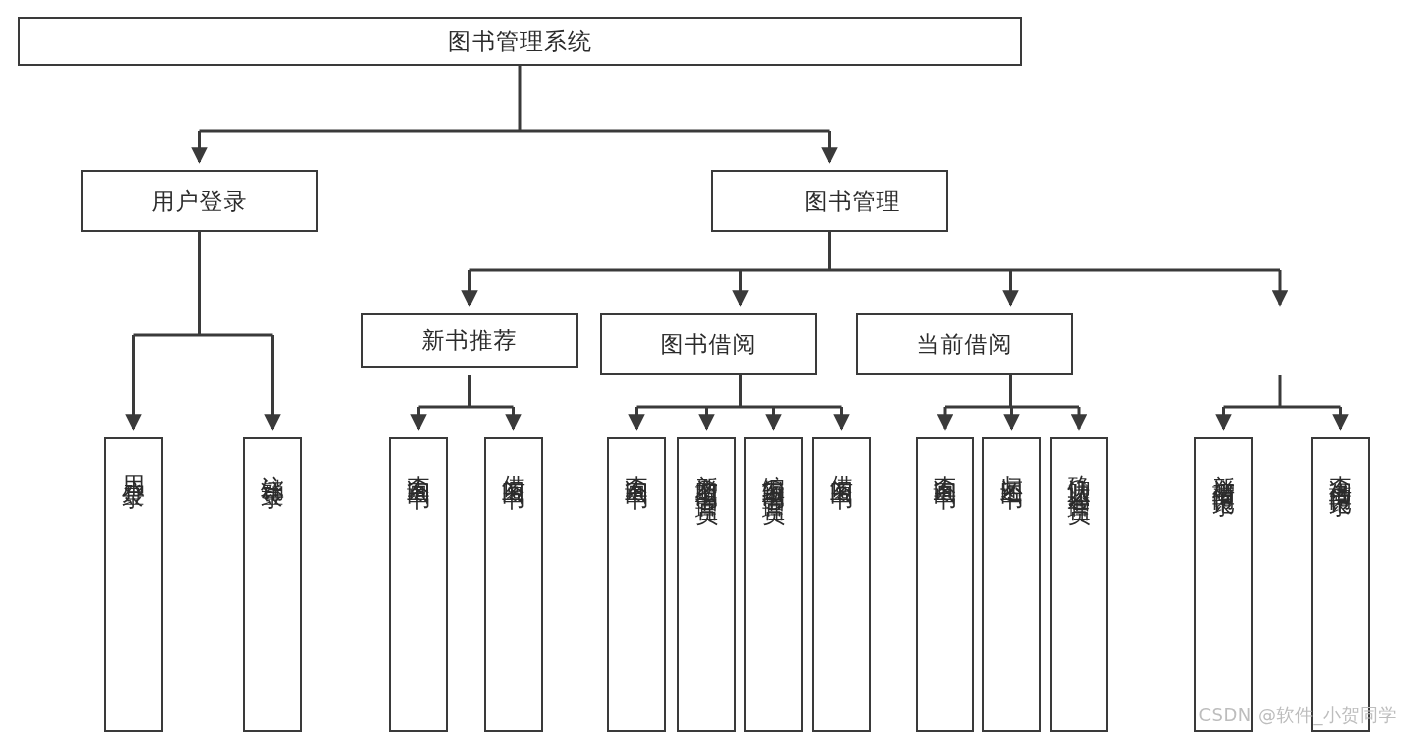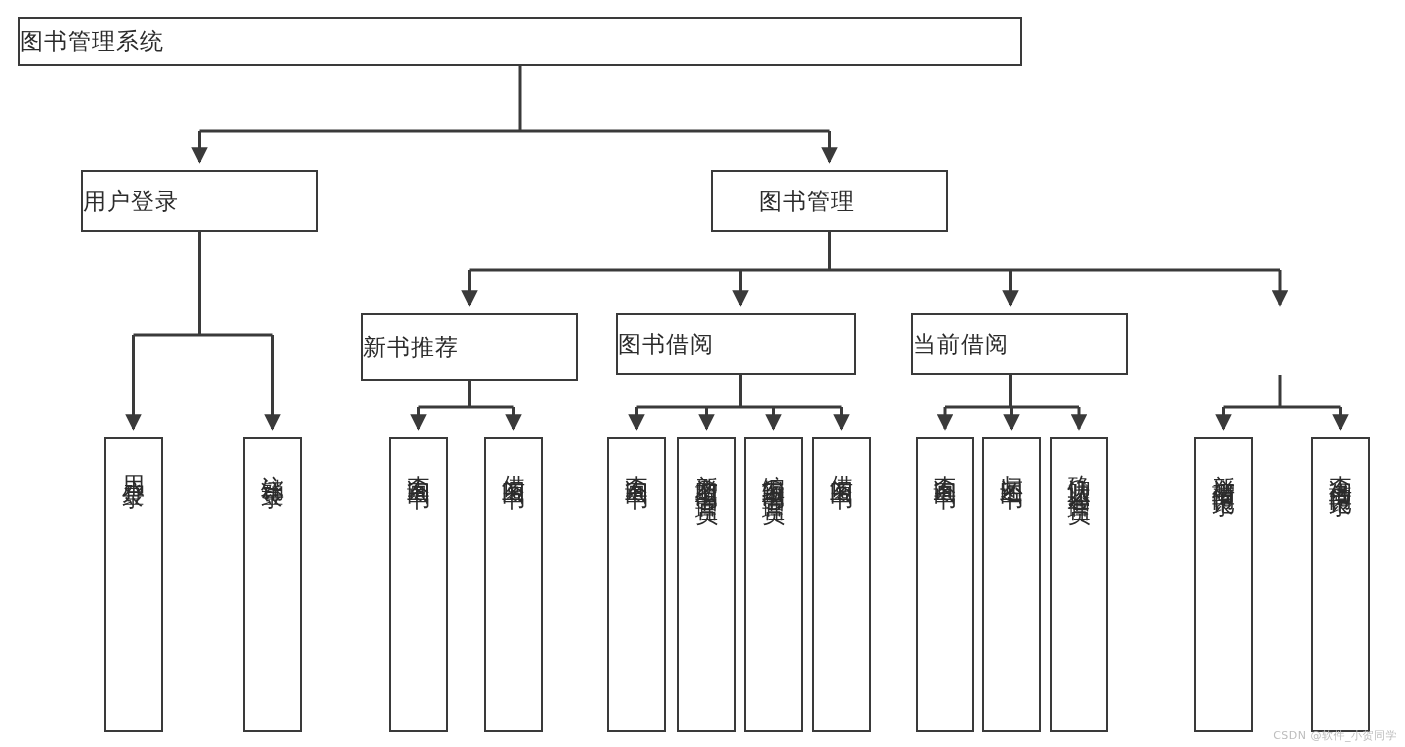--- a/index.html
+++ b/index.html
@@ -25,20 +25,21 @@
     height: 747px;
     pointer-events: none;
   }
   .node {
     position: absolute;
     box-sizing: border-box;
     background: #ffffff;
     border: 2px solid #3a3a3a;
     display: flex;
     align-items: center;
+    justify-content: center;
   }
   .node.h .label {
     font-size: 23px;
     color: #2b2b2b;
     letter-spacing: 1px;
     white-space: nowrap;
     line-height: 1;
   }
   .node.v {
     align-items: flex-start;
@@ -50,22 +51,22 @@
     color: #2b2b2b;
     writing-mode: vertical-rl;
     text-orientation: upright;
     letter-spacing: 4px;
     line-height: 1;
     white-space: nowrap;
   }
   .watermark {
     position: absolute;
     right: 8px;
-    bottom: 4px;
-    font-size: 11px;
+    bottom: 20px;
+    font-size: 18px;
     color: #bdbdbd;
     white-space: nowrap;
     letter-spacing: 0.5px;
   }
 </style>
 </head>
 <body>
 
 <div id="canvas">
 
@@ -123,27 +124,27 @@
     <span class="label">图书管理系统</span>
   </div>
 
   <div class="node h" style="left: 81px; top: 170px; width: 237px; height: 62px;">
     <span class="label">用户登录</span>
   </div>
   <div class="node h" style="left: 711px; top: 170px; width: 237px; height: 62px; padding-left: 46px;">
     <span class="label">图书管理</span>
   </div>
 
-  <div class="node h" style="left: 361px; top: 313px; width: 217px; height: 68px;">
+  <div class="node h" style="left: 361px; top: 313px; width: 217px; height: 55px;">
     <span class="label">新书推荐</span>
   </div>
-  <div class="node h" style="left: 616px; top: 313px; width: 240px; height: 62px;">
+  <div class="node h" style="left: 600px; top: 313px; width: 217px; height: 62px;">
     <span class="label">图书借阅</span>
   </div>
-  <div class="node h" style="left: 911px; top: 313px; width: 217px; height: 62px;">
+  <div class="node h" style="left: 856px; top: 313px; width: 217px; height: 62px;">
     <span class="label">当前借阅</span>
   </div>
 
   <div class="node v" style="left: 104px; top: 437px; width: 59px; height: 295px;">
     <span class="label">用户登录</span>
   </div>
   <div class="node v" style="left: 243px; top: 437px; width: 59px; height: 295px;">
     <span class="label">注销登录</span>
   </div>
   <div class="node v" style="left: 389px; top: 437px; width: 59px; height: 295px;">

